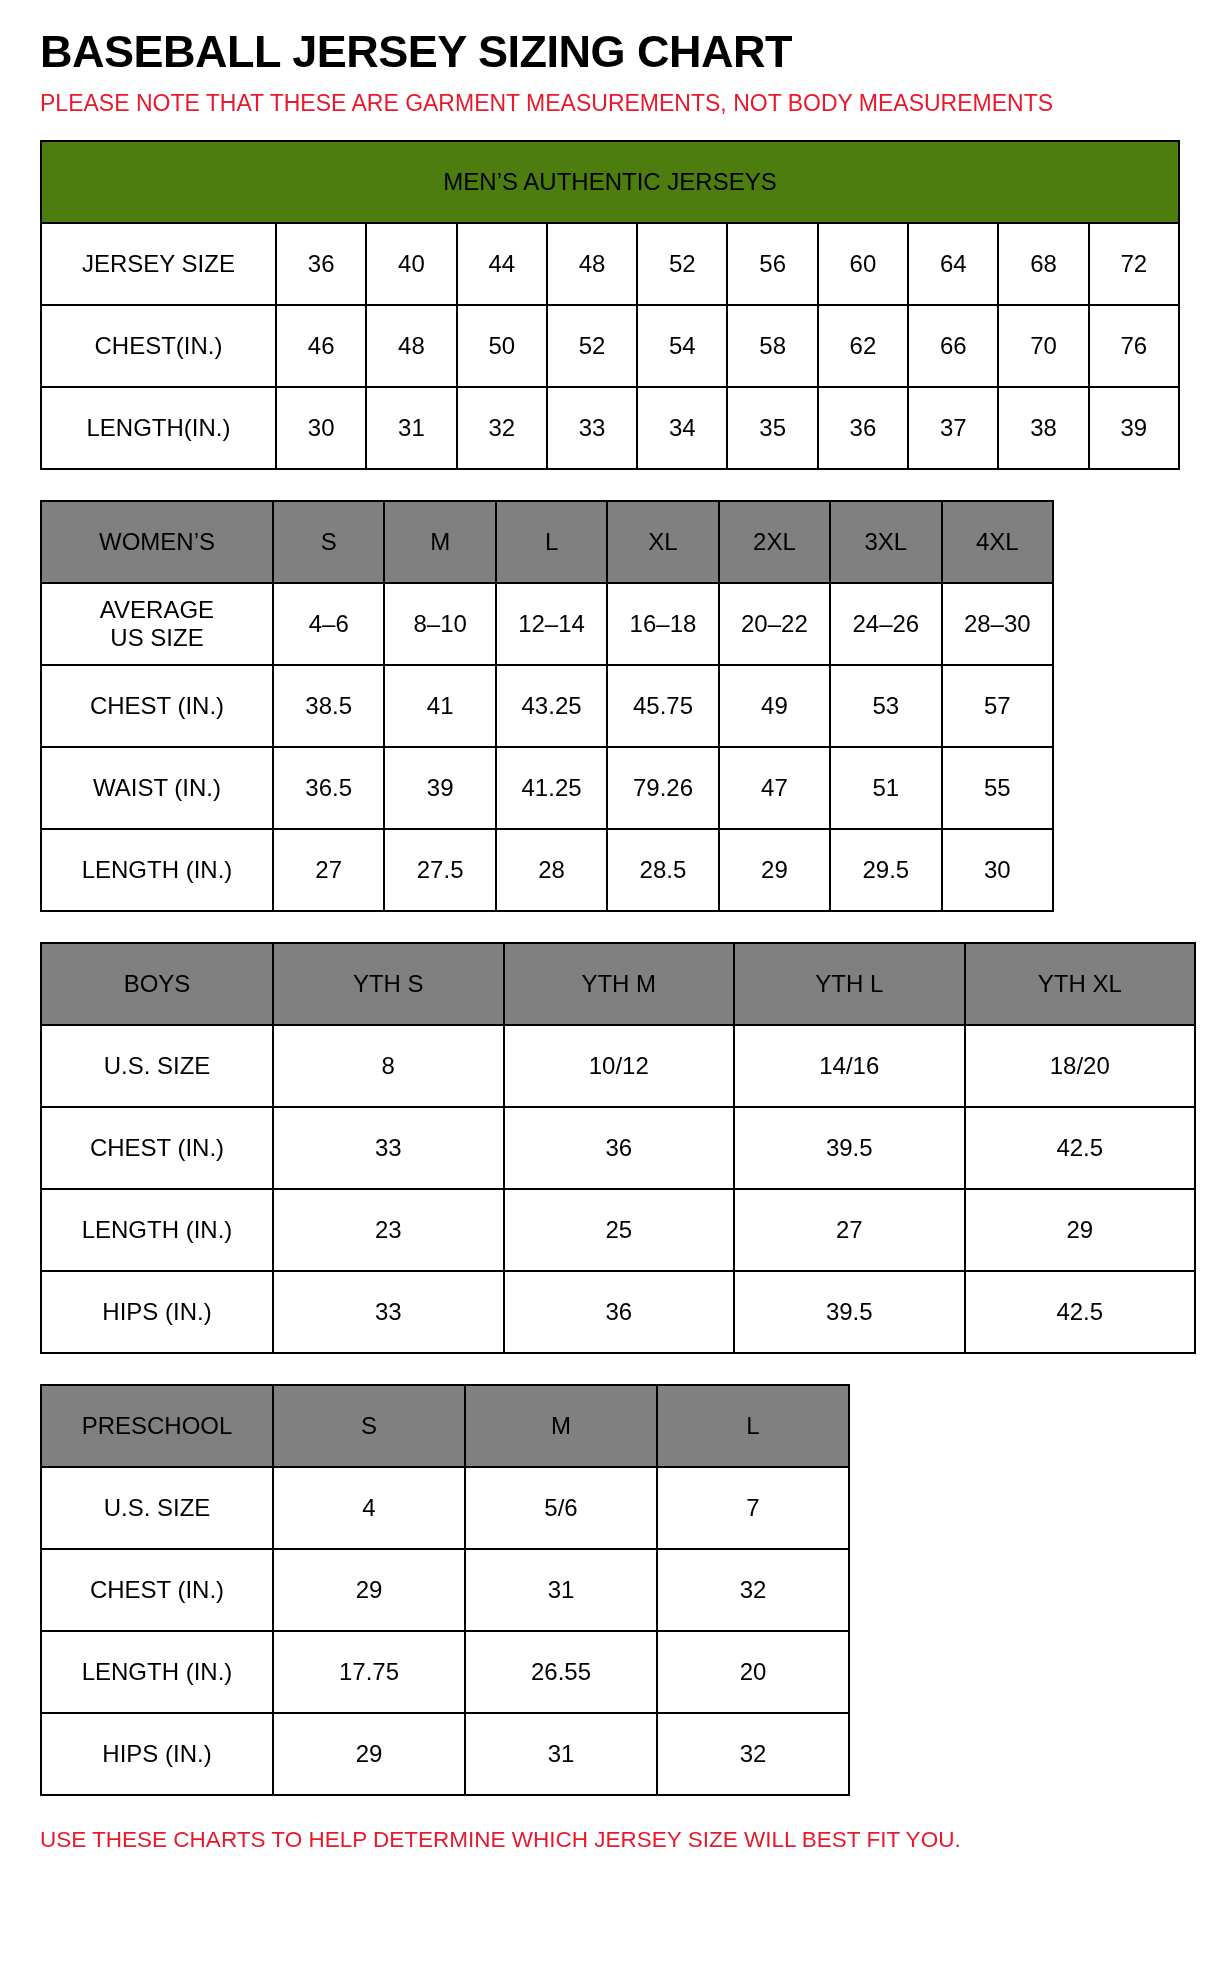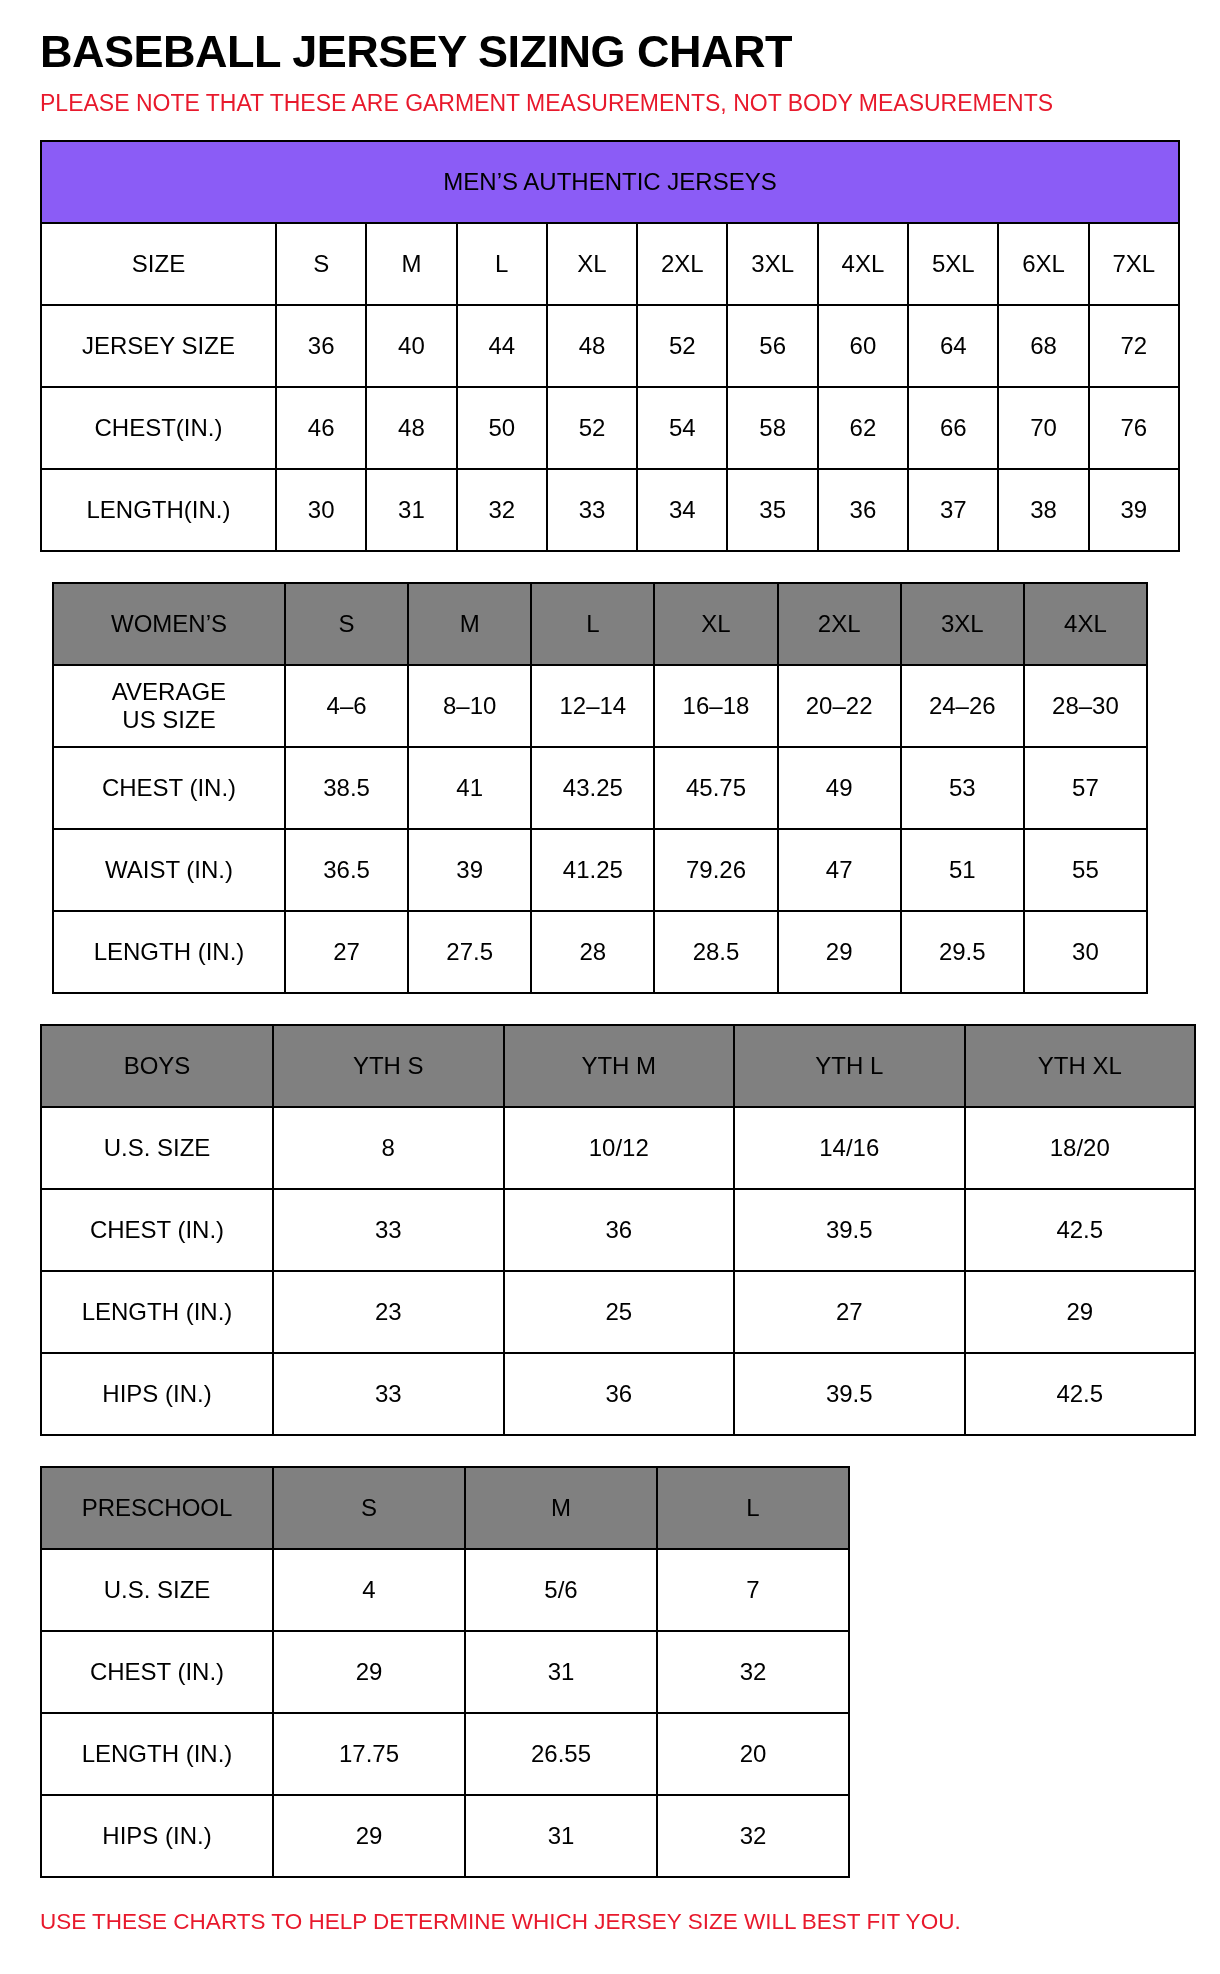--- a/index.html
+++ b/index.html
@@ -44,21 +44,21 @@
     text-align: center;
     vertical-align: middle;
     font-weight: normal;
     font-size: 24px;
     color: #000000;
     padding: 0;
     height: 82px;
     box-sizing: border-box;
   }
   .band {
-    background: #8b5cf6;
+    background: #4d7c0f;
     color: #ffffff;
     font-size: 30px;
     border: 2px solid #000000;
     height: 78px;
   }
   .band-head {
     background: #808080;
     color: #ffffff;
     font-size: 29px;
     border: 2px solid #000000;
@@ -67,21 +67,21 @@
   .rowlabel {
     font-size: 24px;
   }
   .twoline {
     line-height: 1.15;
   }
   
   #mens-table { width: 1140px; }
   #mens-table col.lbl { width: 235px; }
   
-  #womens-table { width: 1096px; margin-left: 12px; }
+  #womens-table { width: 1014px; }
   #womens-table col.lbl { width: 232px; }
   
   #boys-table { width: 1156px; }
   #boys-table col.lbl { width: 232px; }
   
   #preschool-table { width: 810px; }
   #preschool-table col.lbl { width: 232px; }
   .footer-note {
     color: #e8192c;
     font-size: 22.5px;
@@ -98,33 +98,20 @@
   <p class="note">PLEASE NOTE THAT THESE ARE GARMENT MEASUREMENTS, NOT BODY MEASUREMENTS</p>
 
   <table class="chart" id="mens-table">
     <colgroup>
       <col class="lbl">
       <col span="10">
     </colgroup>
     <tbody>
       <tr>
         <td class="band" colspan="11">MEN’S AUTHENTIC JERSEYS</td>
-      </tr>
-      <tr>
-        <td class="rowlabel">SIZE</td>
-        <td>S</td>
-        <td>M</td>
-        <td>L</td>
-        <td>XL</td>
-        <td>2XL</td>
-        <td>3XL</td>
-        <td>4XL</td>
-        <td>5XL</td>
-        <td>6XL</td>
-        <td>7XL</td>
       </tr>
       <tr>
         <td class="rowlabel">JERSEY SIZE</td>
         <td>36</td>
         <td>40</td>
         <td>44</td>
         <td>48</td>
         <td>52</td>
         <td>56</td>
         <td>60</td>

